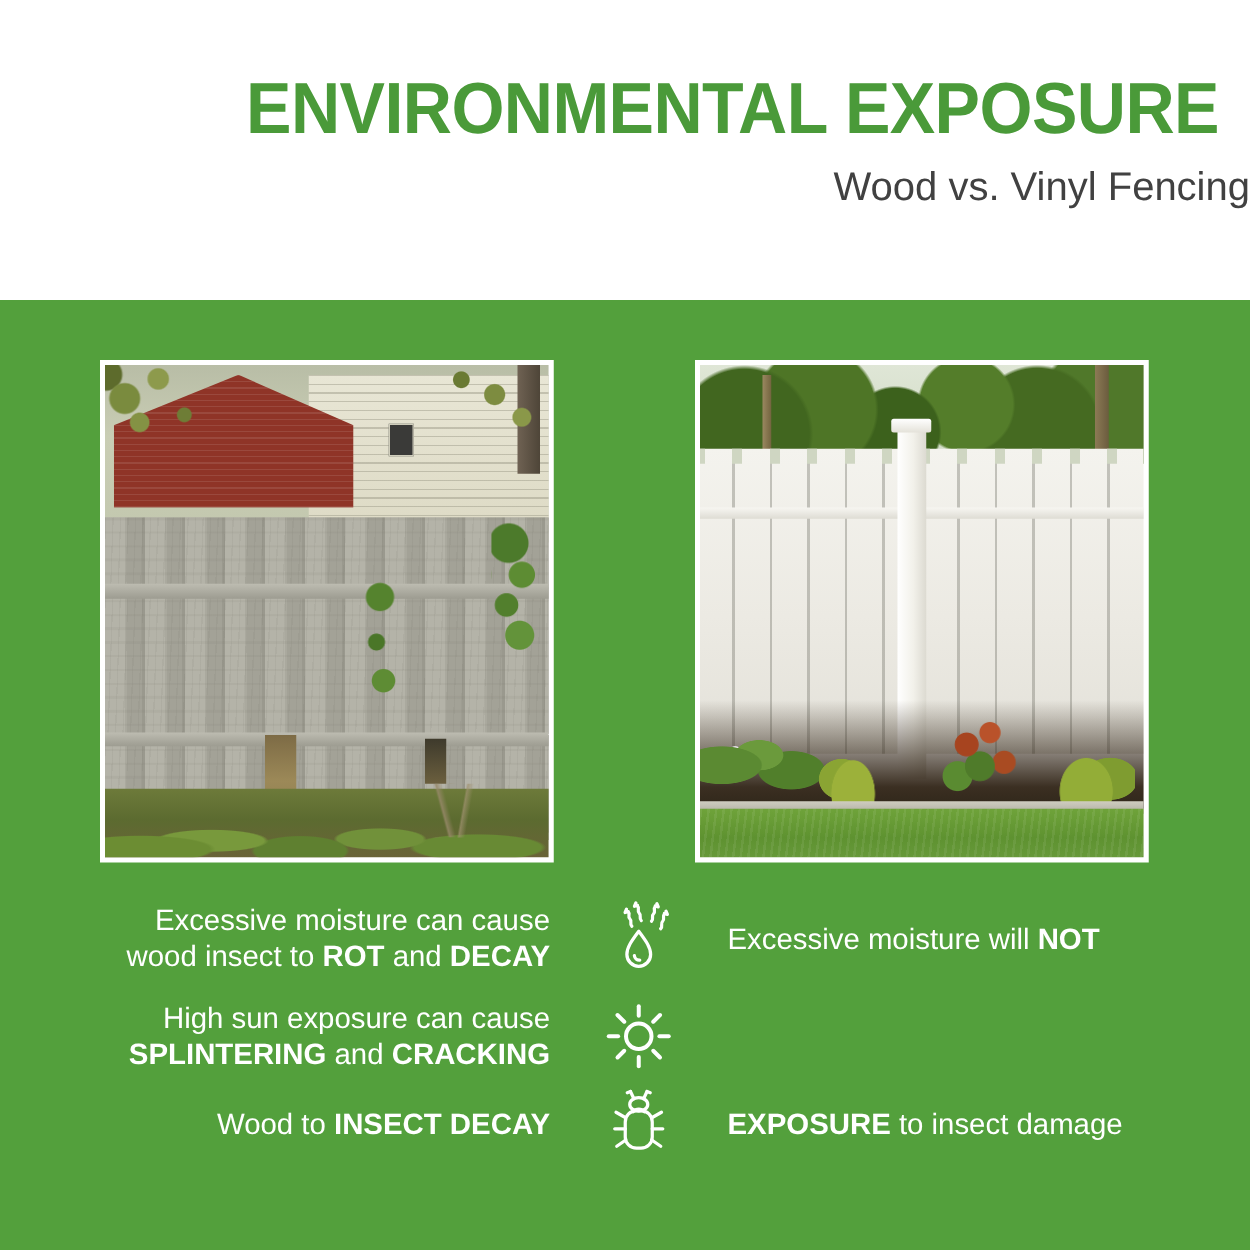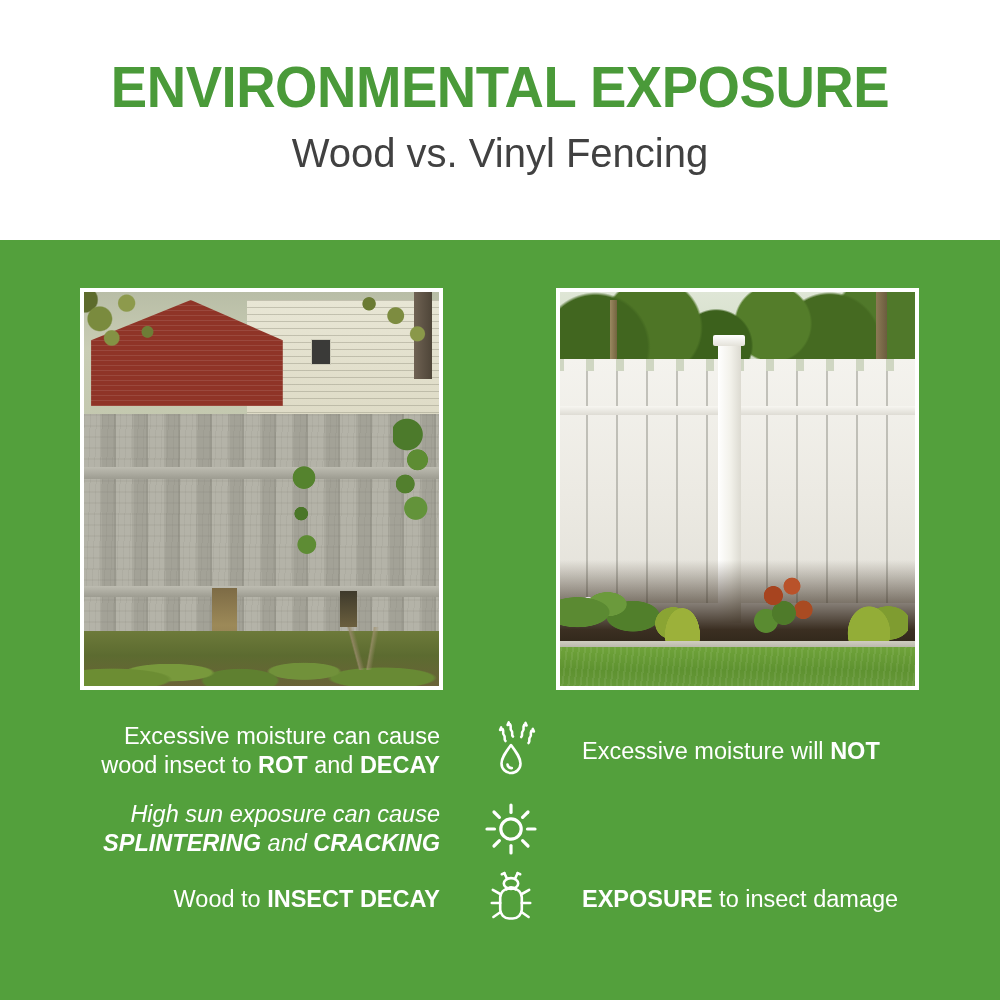--- a/index.html
+++ b/index.html
@@ -8,35 +8,35 @@
     background:#ffffff;
     font-family:"Liberation Sans", sans-serif;
     overflow:hidden;
   }
   .page{position:relative;width:1000px;height:1000px;}
 
   
   .header{
     position:absolute;left:0;top:0;width:1000px;height:240px;
     background:#ffffff;
-    display:flex;flex-direction:column;align-items:center;justify-content:flex-start;
+    display:flex;flex-direction:column;align-items:flex-end;justify-content:flex-start;
   }
   .title{
     margin-top:58px;
     font-size:58px;
     line-height:1;
     font-weight:bold;
     color:#4a9a39;
     letter-spacing:-0.5px;
     transform:scaleX(0.94);
     white-space:nowrap;
   }
   .subtitle{
     margin-top:17px;
-    font-size:40px;
+    font-size:32px;
     line-height:1;
     font-weight:normal;
     color:#414141;
     white-space:nowrap;
   }
 
   
   .panel{
     position:absolute;left:0;top:240px;width:1000px;height:760px;
     background:#53a03c;
@@ -182,21 +182,21 @@
 
   
   .rows{position:absolute;left:0;top:712px;width:1000px;}
   .row{
     position:relative;
     display:flex;align-items:center;
     height:78px;
     margin-left:22px;
   }
   .row-1{height:78px;}
-  .row-2{height:78px;font-style:italic;}
+  .row-2{height:78px;}
   .row-3{height:62px;}
   .col-left{
     width:430px;padding-right:12px;box-sizing:border-box;
     text-align:right;
   }
   .col-icon{
     width:118px;display:flex;align-items:center;justify-content:center;
   }
   .col-right{
     width:430px;padding-left:12px;box-sizing:border-box;

